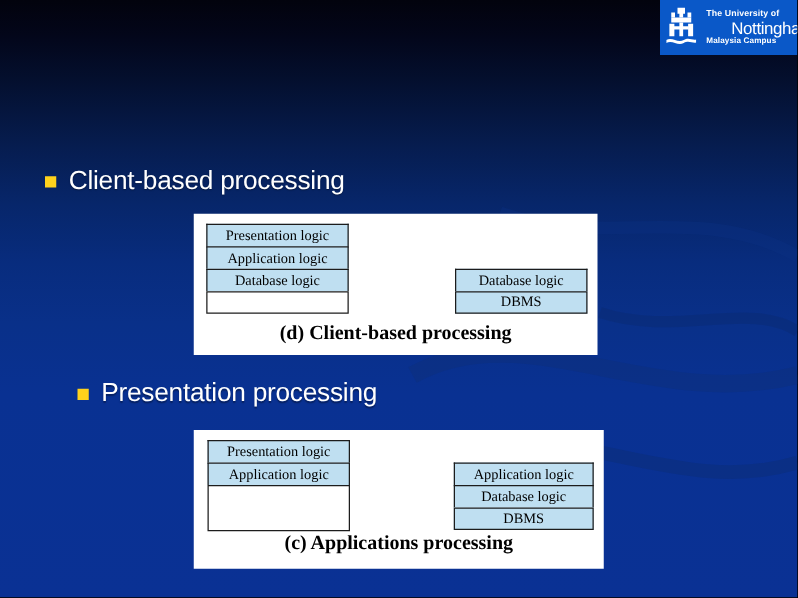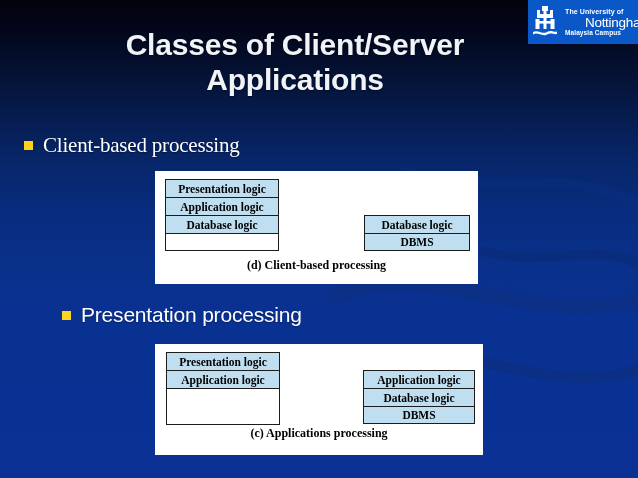--- a/index.html
+++ b/index.html
@@ -110,21 +110,21 @@
     letter-spacing: -0.2px;
     text-shadow: 0 1px 1px rgba(0,0,0,0.35);
   }
   .bullet-mark {
     width: 9px;
     height: 9px;
     background: #ffd21c;
     margin-right: 10px;
     flex: 0 0 auto;
   }
-  #bullet-1 { left: 24px; top: 133px; font-family: Liberation Serif, serif; }
+  #bullet-1 { left: 36px; top: 133px; }
   #bullet-2 { left: 62px; top: 303px; }
 
   
   .panel {
     position: absolute;
     background: #ffffff;
     box-sizing: border-box;
   }
   #panel-1 { left: 155px; top: 171px; width: 323px; height: 113px; }
   #panel-2 { left: 155px; top: 344px; width: 328px; height: 111px; }
@@ -133,40 +133,40 @@
     position: absolute;
     display: flex;
     flex-direction: column;
   }
   .box {
     border: 1.6px solid #1c1c1c;
     border-bottom-width: 0;
     background: #bfdff1;
     color: #000;
     font-family: "Liberation Serif", serif;
-    font-weight: bold;
+    font-weight: normal;
     font-size: 11.5px;
     text-align: right;
     display: flex;
     align-items: center;
     justify-content: center;
     box-sizing: border-box;
     height: 18px;
     white-space: nowrap;
   }
   .box.last { border-bottom-width: 1.6px; }
   .box.empty { background: #ffffff; }
 
   .caption {
     position: absolute;
     width: 100%;
     text-align: center;
     font-family: "Liberation Serif", serif;
     font-weight: bold;
-    font-size: 12px;
+    font-size: 16px;
     color: #000;
   }
 
   
   #p1-left  { left: 10px; top: 8px;  width: 114px; }
   #p1-right { left: 209px; top: 44px; width: 106px; }
   #p1-caption { top: 87px; left: 0; }
 
   
   #p2-left  { left: 11px; top: 8px;  width: 114px; }
@@ -203,21 +203,20 @@
       </svg>
     </div>
     <div class="logo-divider"></div>
     <div class="logo-text">
       <div class="logo-line1">The University of</div>
       <div class="logo-line2">Nottingham</div>
       <div class="logo-line3">Malaysia Campus</div>
     </div>
   </div>
 
-  <div class="title">Classes of Client/Server Applications</div>
 
   <div class="bullet" id="bullet-1">
     <span class="bullet-mark"></span>
     <span>Client-based processing</span>
   </div>
 
   <div class="panel" id="panel-1">
     <div class="stack" id="p1-left">
       <div class="box">Presentation logic</div>
       <div class="box">Application logic</div>

